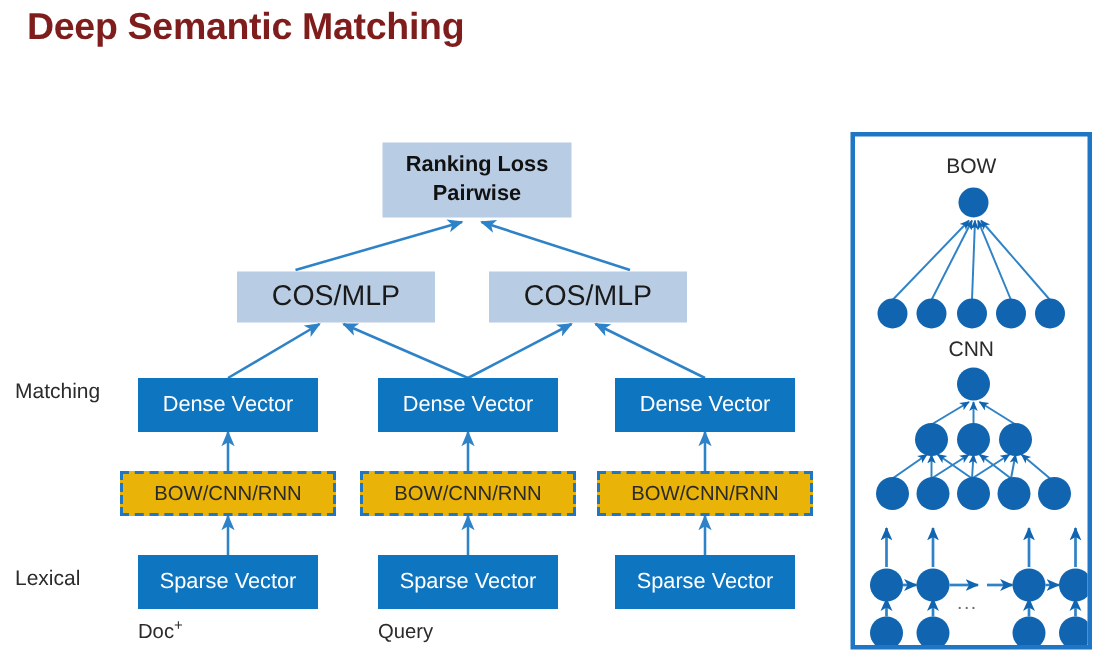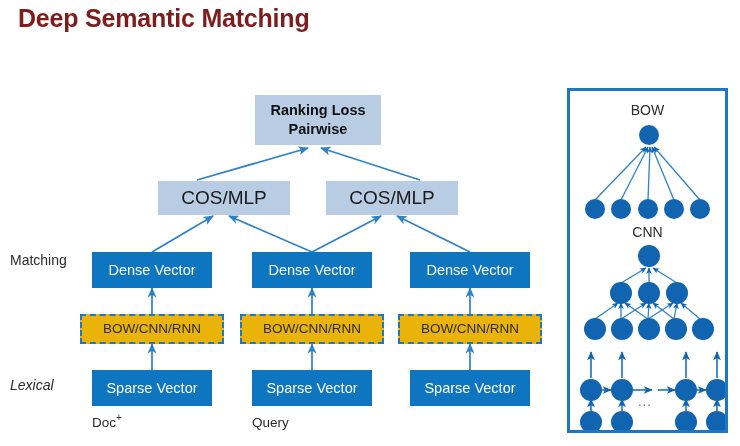--- a/index.html
+++ b/index.html
@@ -160,21 +160,21 @@
     <div>
       <div>Ranking Loss</div>
       <div>Pairwise</div>
     </div>
   </div>
 
   <div class="box box-light" style="left:158px; top:181px; width:132px; height:34px;">COS/MLP</div>
   <div class="box box-light" style="left:326px; top:181px; width:132px; height:34px;">COS/MLP</div>
 
   <div class="axis-label" style="left:10px; top:252px;">Matching</div>
-  <div class="axis-label" style="left:10px; top:377px;font-style:italic;">Lexical</div>
+  <div class="axis-label" style="left:10px; top:377px;">Lexical</div>
 
   <div class="box box-solid" style="left:92px; top:252px; width:120px; height:36px;">Dense Vector</div>
   <div class="box box-dashed" style="left:80px; top:314px; width:144px; height:30px;">BOW/CNN/RNN</div>
   <div class="box box-solid" style="left:92px; top:370px; width:120px; height:36px;">Sparse Vector</div>
   <div class="col-caption" style="left:92px; top:412px; width:120px;"><span>Doc</span><sup>+</sup></div>
 
   <div class="box box-solid" style="left:252px; top:252px; width:120px; height:36px;">Dense Vector</div>
   <div class="box box-dashed" style="left:240px; top:314px; width:144px; height:30px;">BOW/CNN/RNN</div>
   <div class="box box-solid" style="left:252px; top:370px; width:120px; height:36px;">Sparse Vector</div>
   <div class="col-caption" style="left:252px; top:412px; width:120px;"><span>Query</span><sup></sup></div>

